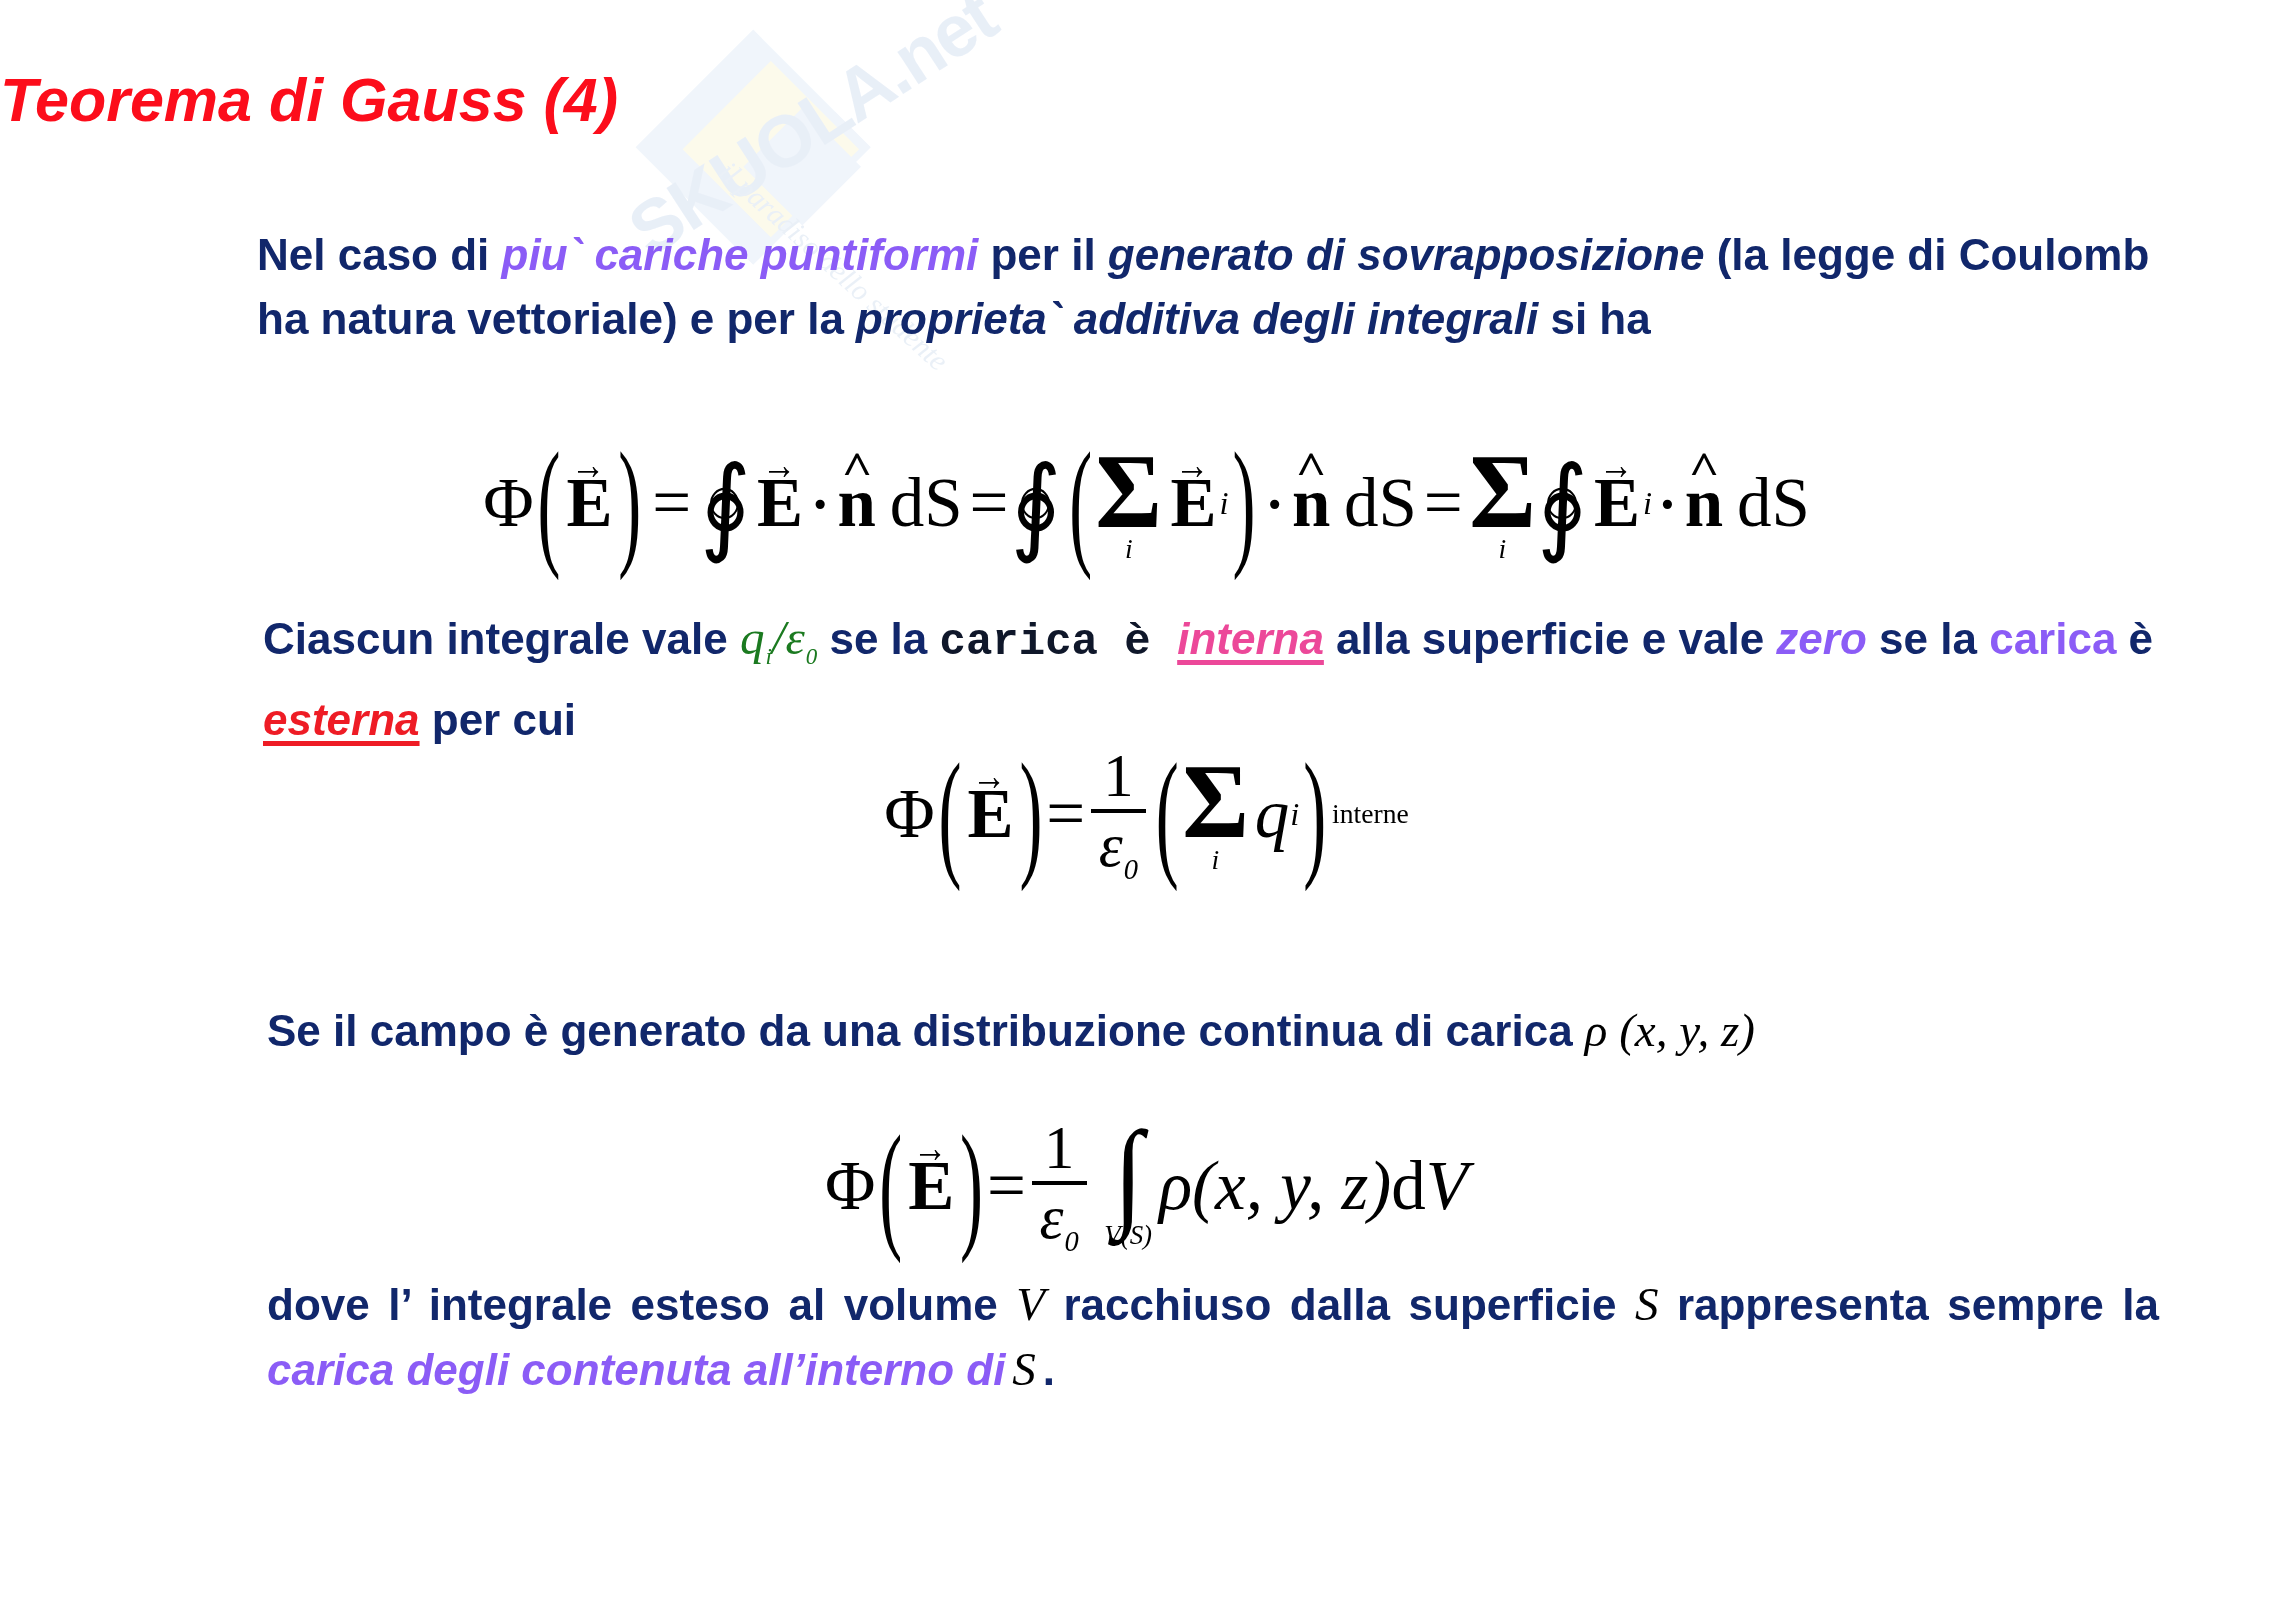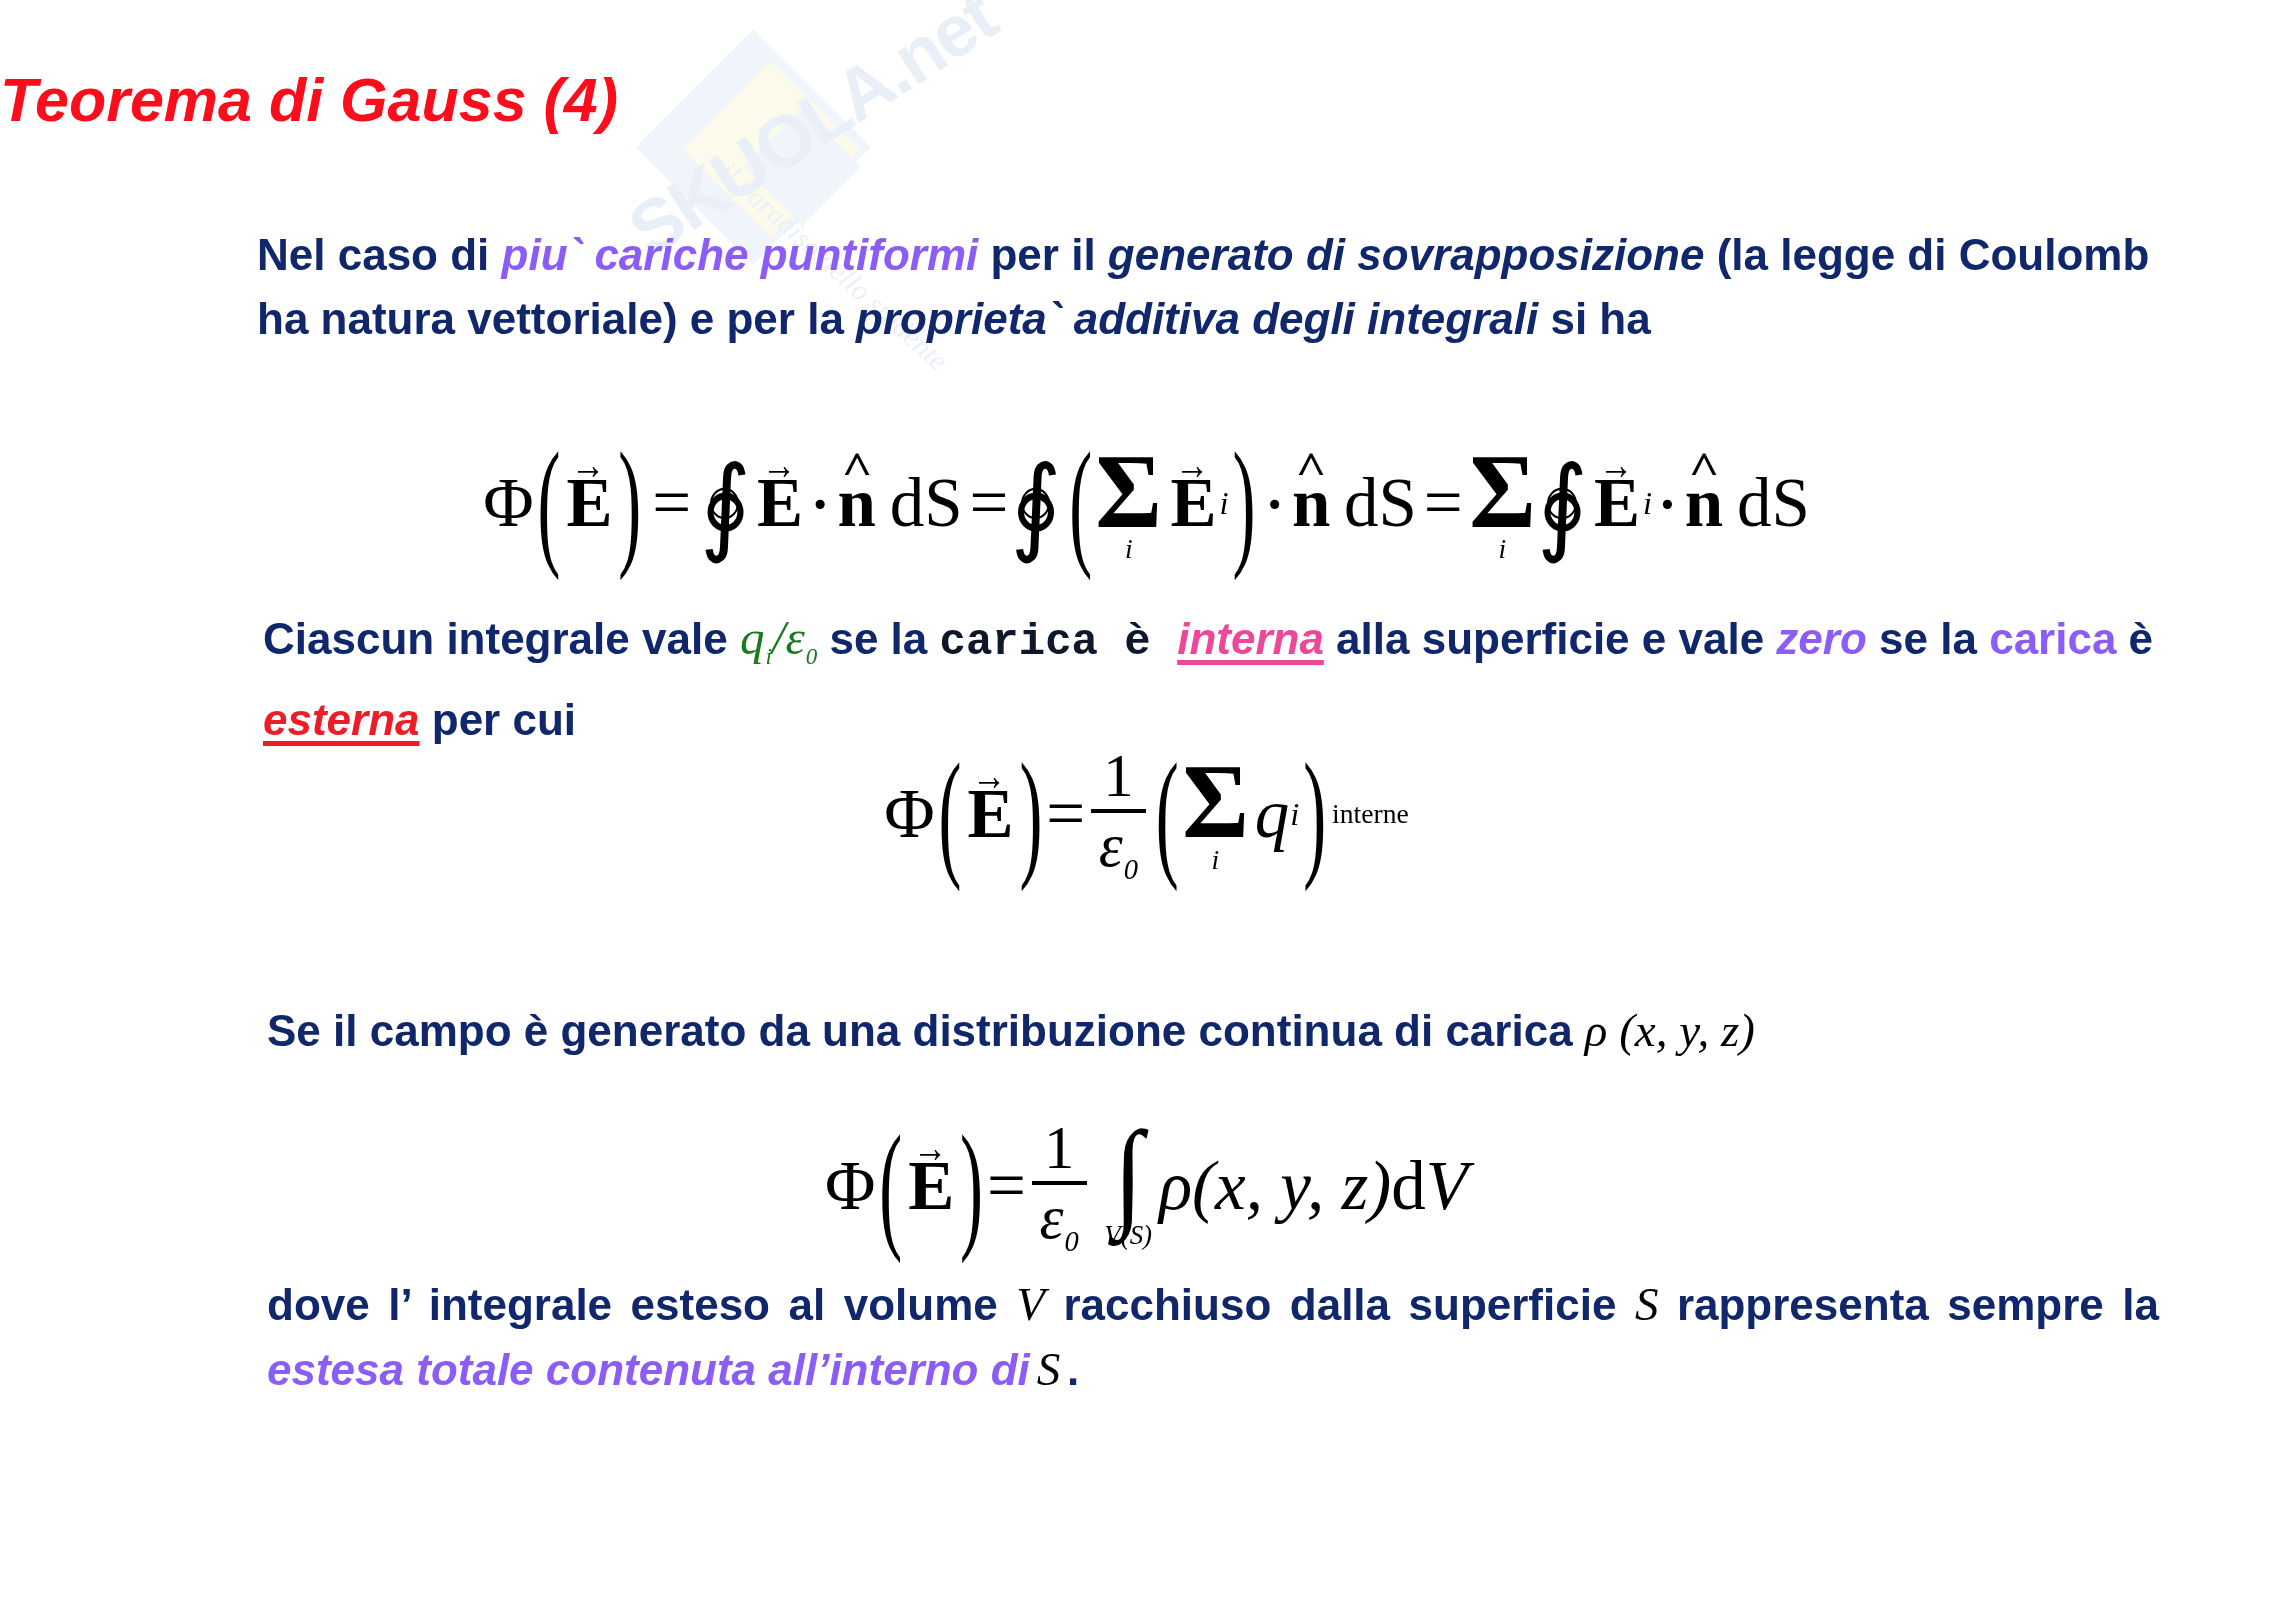--- a/index.html
+++ b/index.html
@@ -387,17 +387,17 @@
       </span>
       <span class="spc-sm"></span>
       <span class="ital">ρ</span>
         <span class="ital">(x, y, z)</span>
       <span class="upr">d</span>
         <span class="ital">V</span>
     </span>
   </div>
 
   <div id="para5" class="para">
-    <span>dove l’ integrale esteso al volume </span><span class="mathvar">V</span><span> racchiuso dalla superficie </span><span class="mathvar">S</span><span> rappresenta sempre la </span><span class="red it">estesa totale contenuta all’interno di</span><span class="spc-sm"></span><span class="mathvar">S</span><span class="spc-sm"></span><span>.</span>
+    <span>dove l’ integrale esteso al volume </span><span class="mathvar">V</span><span> racchiuso dalla superficie </span><span class="mathvar">S</span><span> rappresenta sempre la </span><span class="red it">carica degli contenuta all’interno di</span><span class="spc-sm"></span><span class="mathvar">S</span><span class="spc-sm"></span><span>.</span>
   </div>
 
 </div>
 
 
 </body></html>

